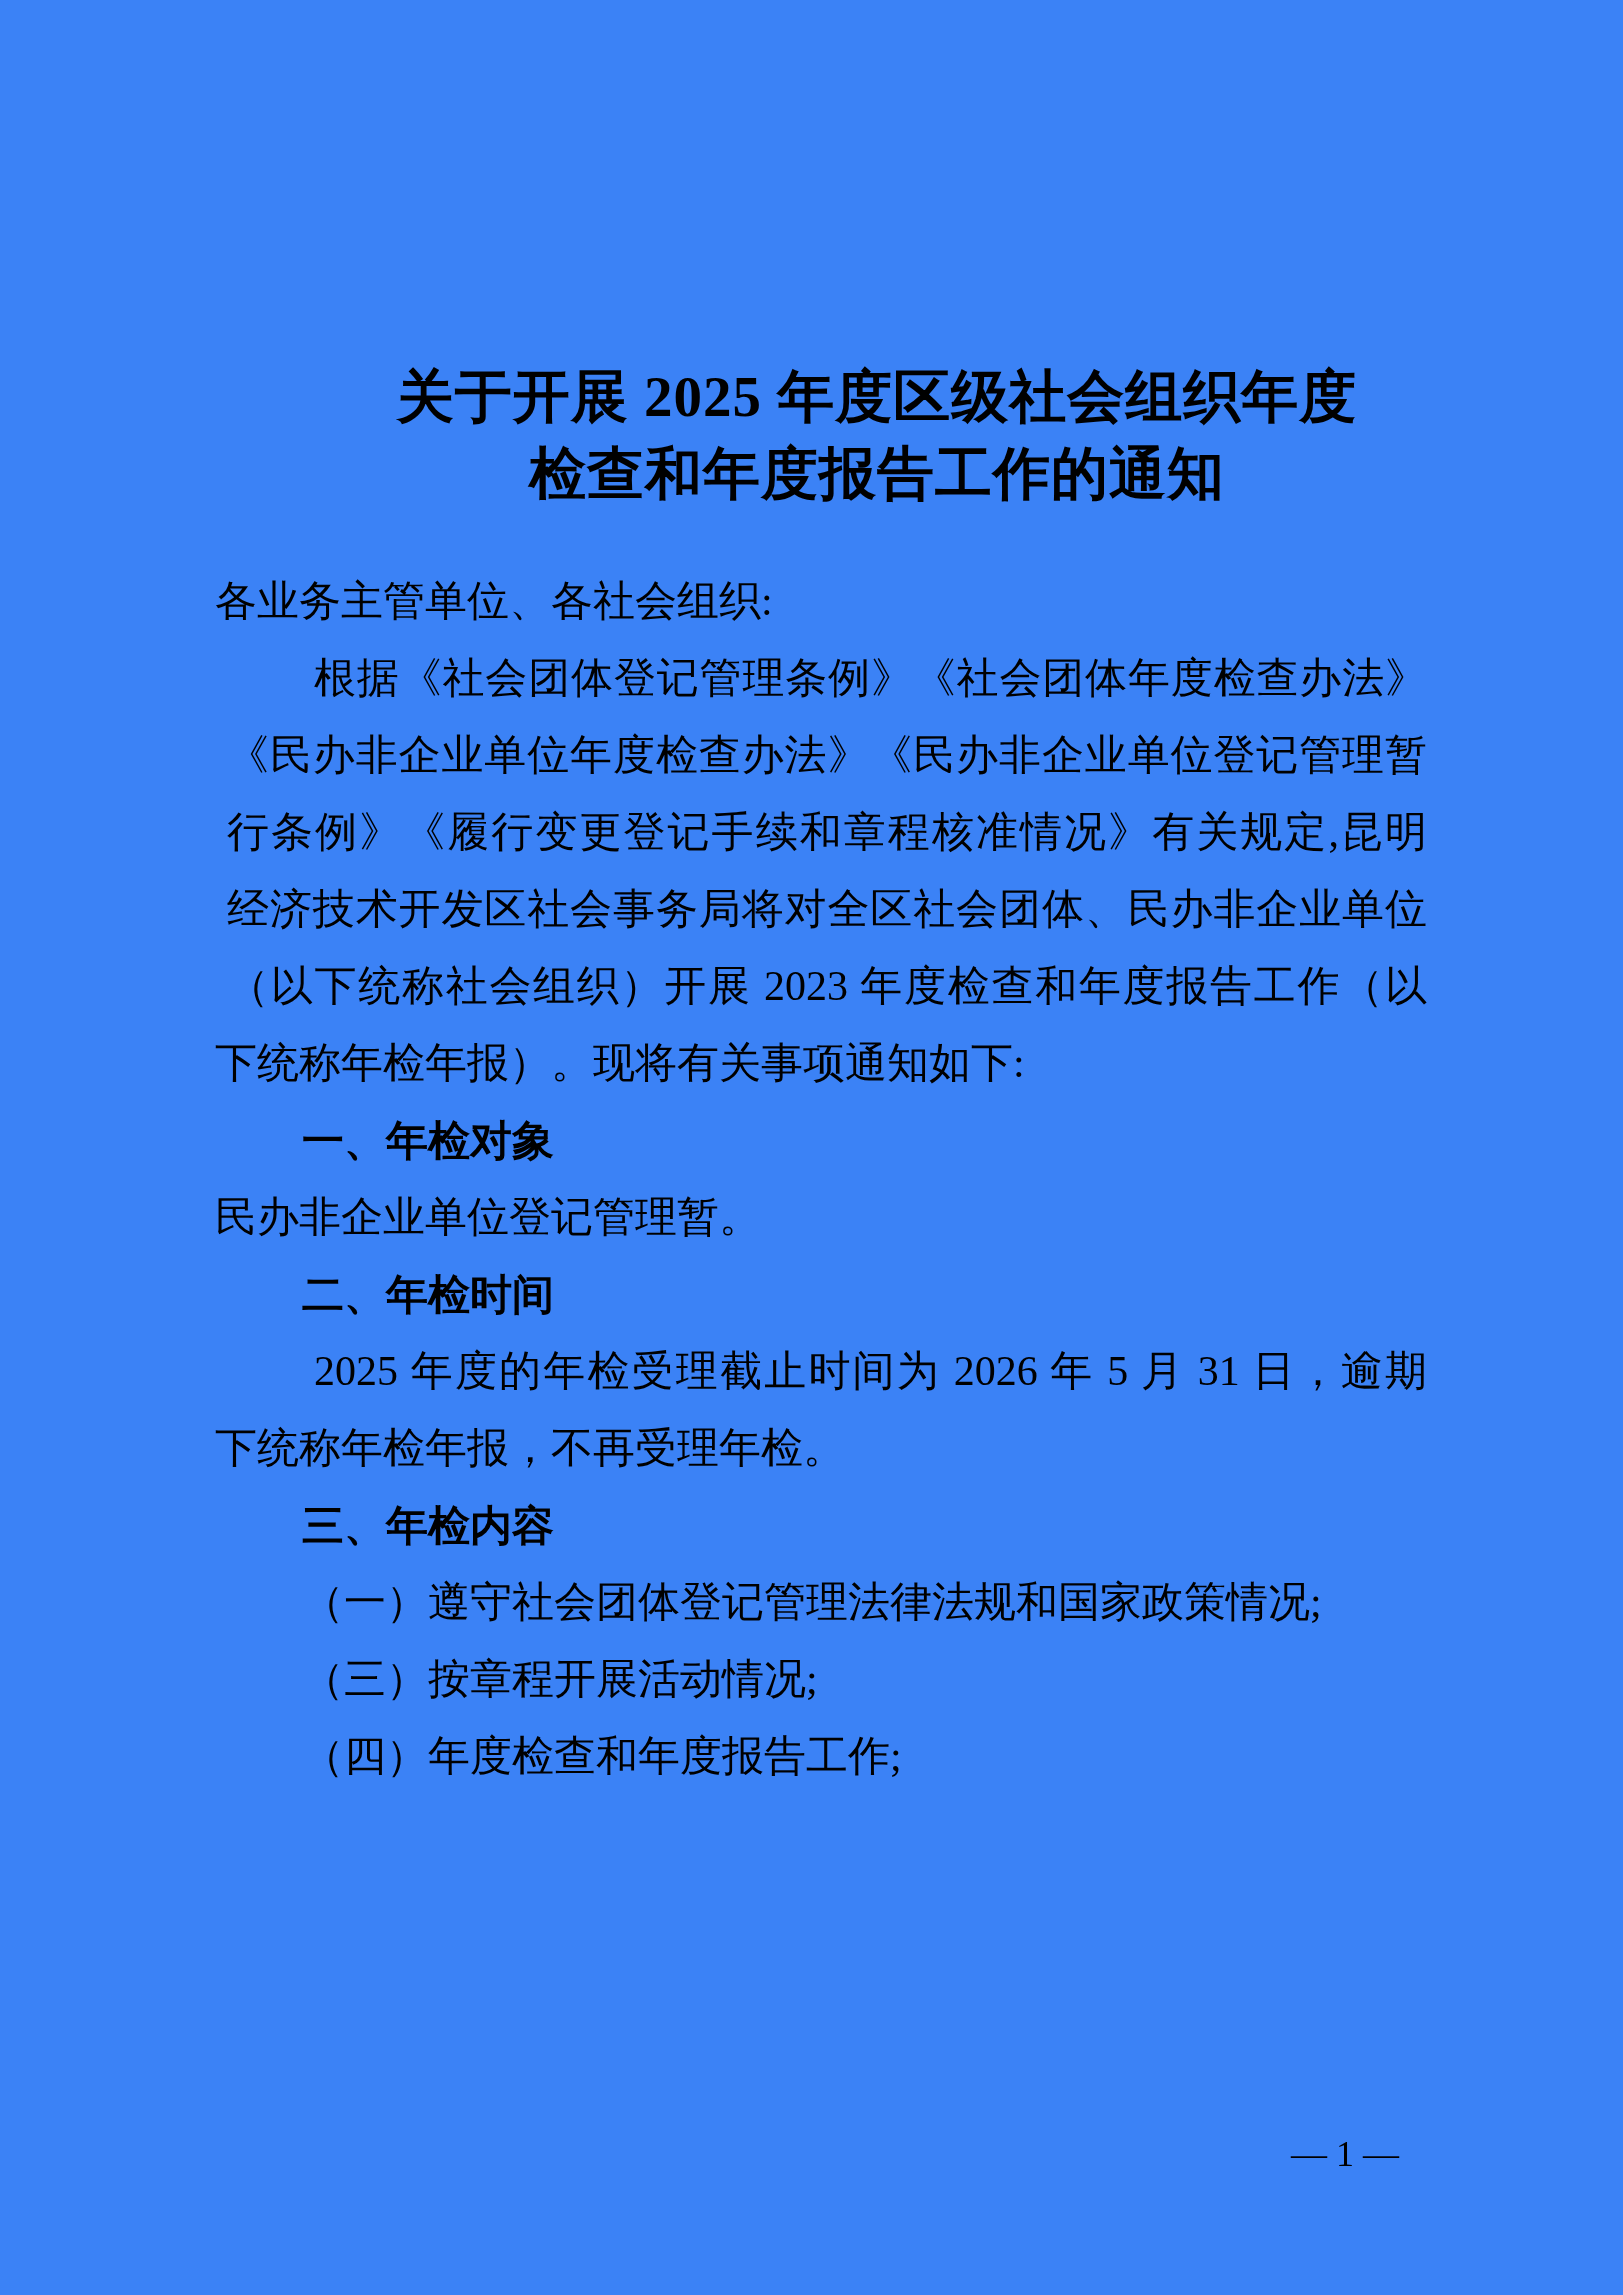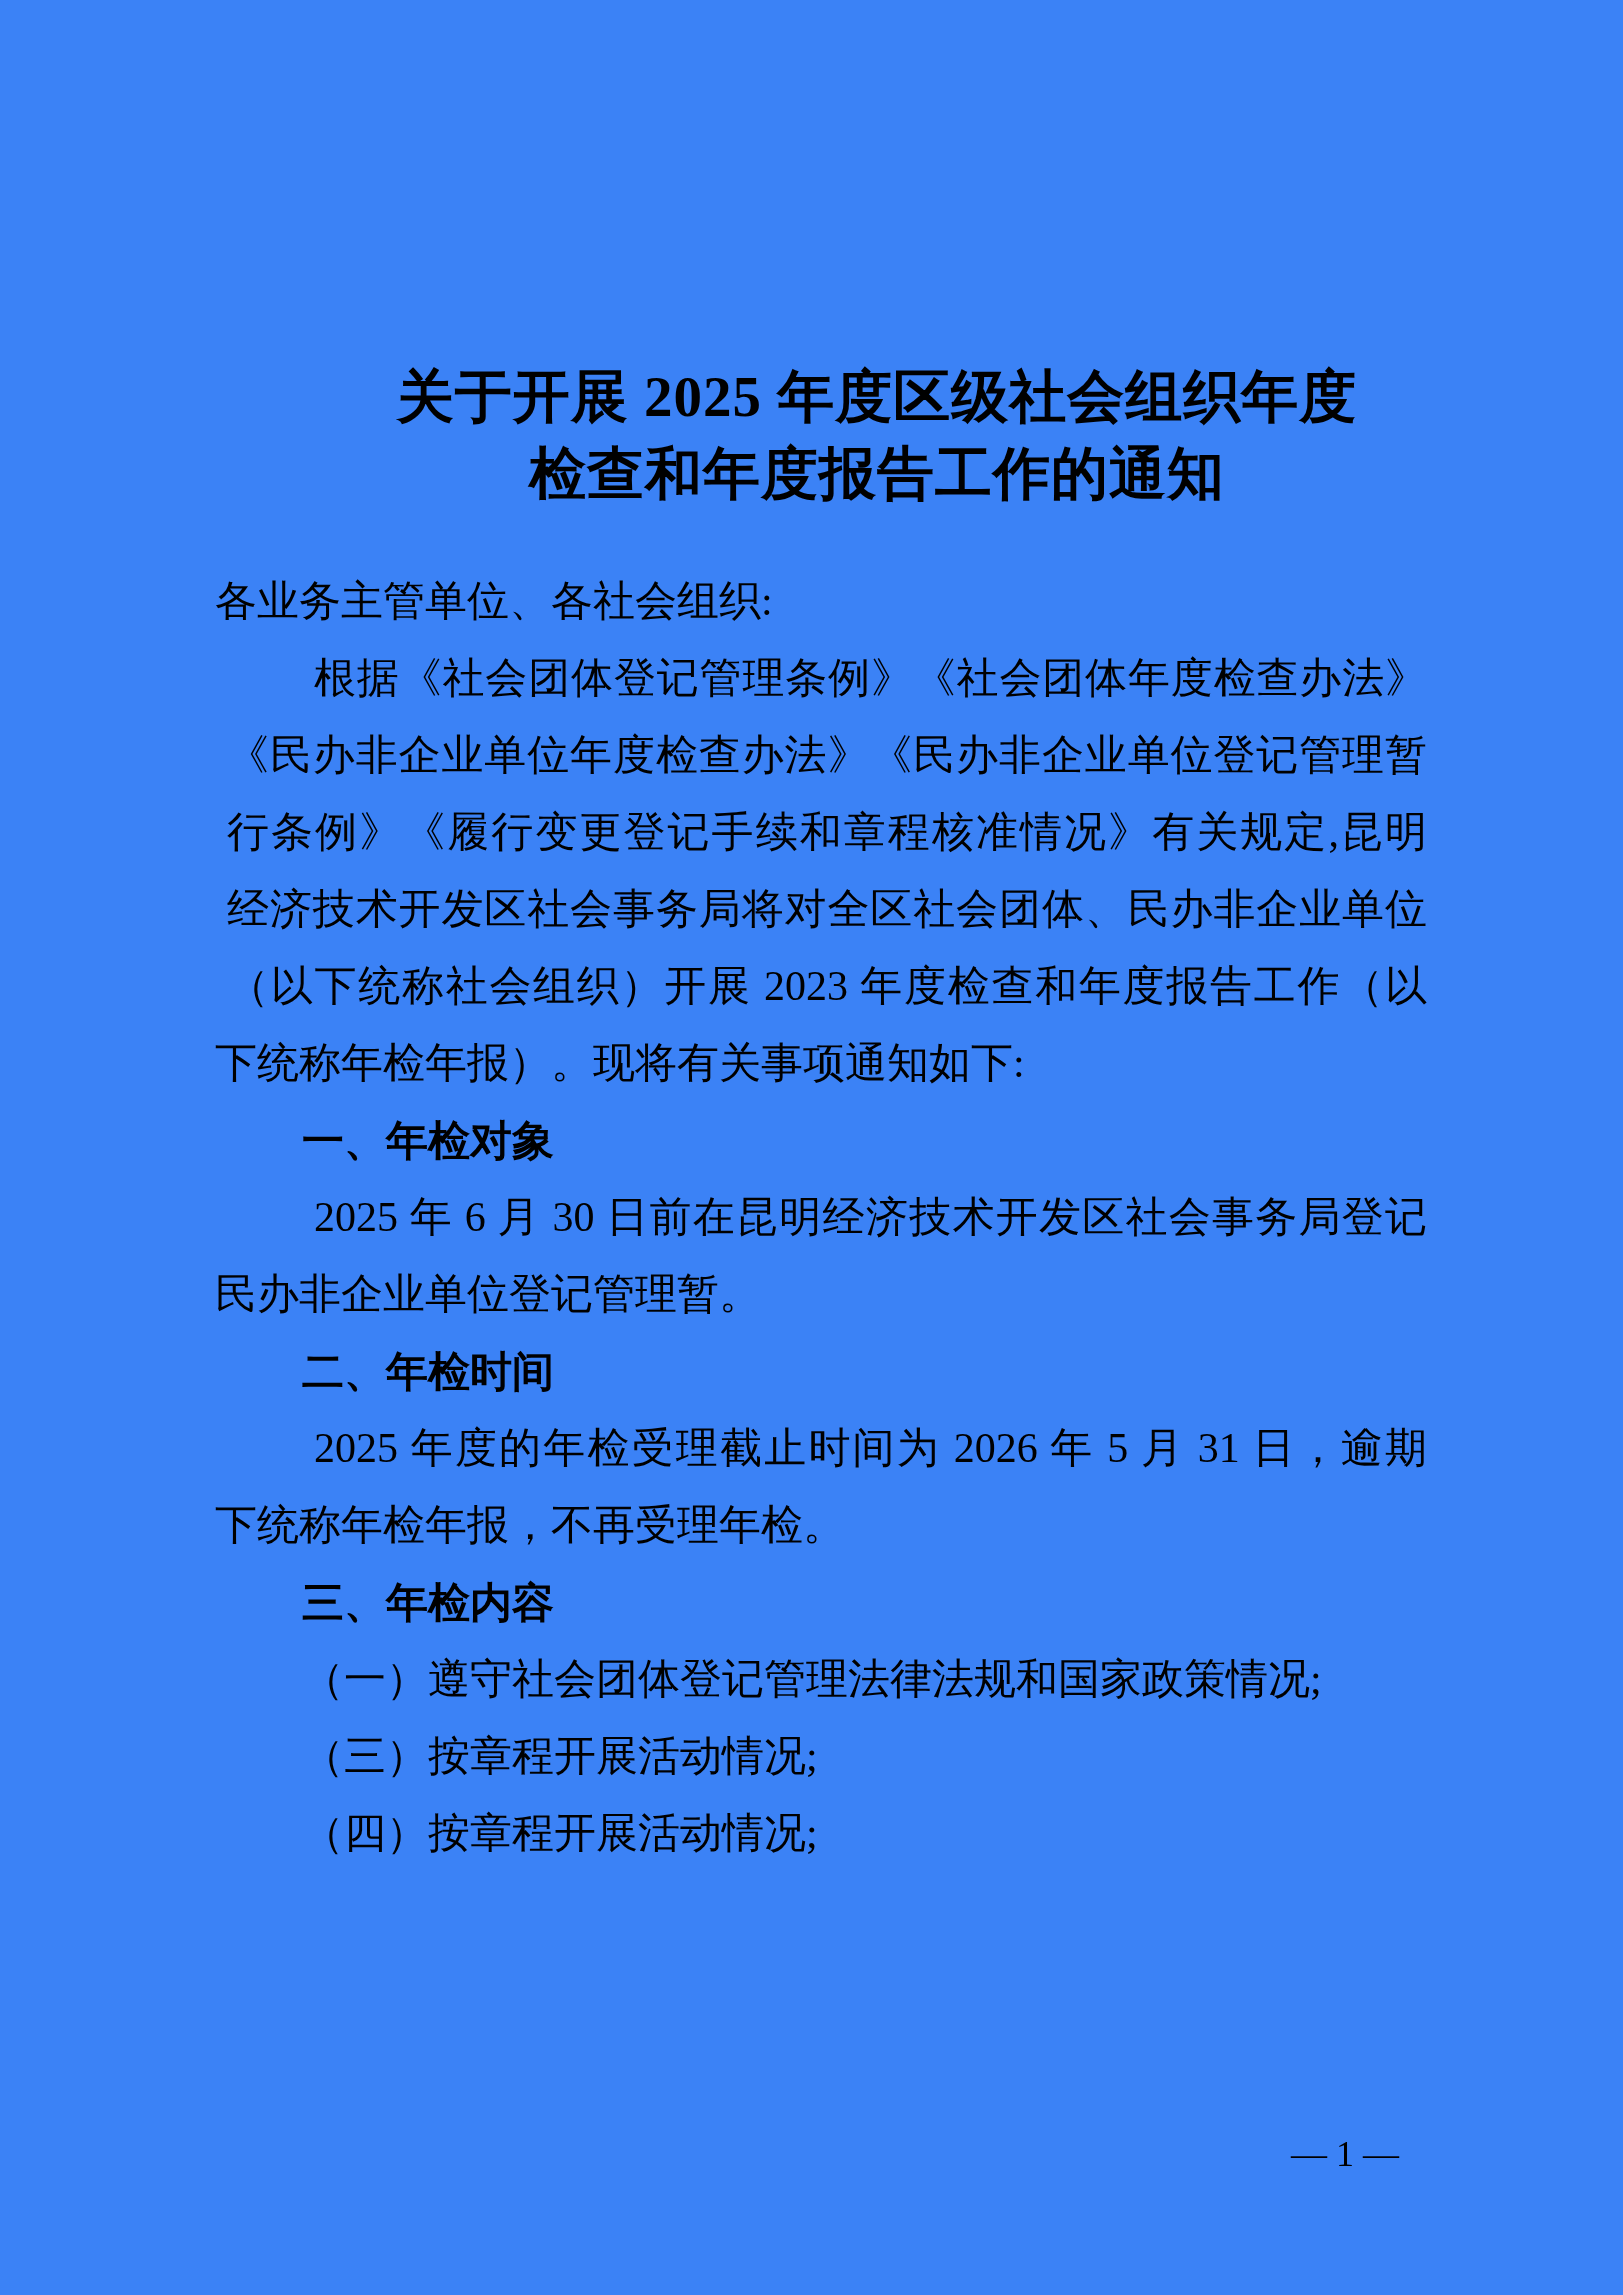--- a/index.html
+++ b/index.html
@@ -82,27 +82,26 @@
 
   <div class="body-text">
       <div class="line">各业务主管单位、各社会组织:</div>
       <div class="line indent fill">根据《社会团体登记管理条例》《社会团体年度检查办法》</div>
       <div class="line fill">《民办非企业单位年度检查办法》《民办非企业单位登记管理暂</div>
       <div class="line fill">行条例》《履行变更登记手续和章程核准情况》有关规定,昆明</div>
       <div class="line fill">经济技术开发区社会事务局将对全区社会团体、民办非企业单位</div>
       <div class="line fill">（以下统称社会组织）开展 2023 年度检查和年度报告工作（以</div>
       <div class="line">下统称年检年报）。现将有关事项通知如下:</div>
       <div class="line heading indent">一、年检对象</div>
-      <div class="line indent fill">2025 年 6 月 30 日前在昆明经济技术开发区社会事务局登记</div>
       <div class="line">民办非企业单位登记管理暂。</div>
       <div class="line heading indent">二、年检时间</div>
       <div class="line indent fill">2025 年度的年检受理截止时间为 2026 年 5 月 31 日，逾期</div>
       <div class="line">下统称年检年报，不再受理年检。</div>
       <div class="line heading indent">三、年检内容</div>
       <div class="line indent">（一）遵守社会团体登记管理法律法规和国家政策情况;</div>
       <div class="line indent">（三）按章程开展活动情况;</div>
-      <div class="line indent">（四）按章程开展活动情况;</div>
+      <div class="line indent">（四）年度检查和年度报告工作;</div>
     </div>
 
   <div class="page-number">— 1 —</div>
 
 </div>
 
 
 </body></html>

